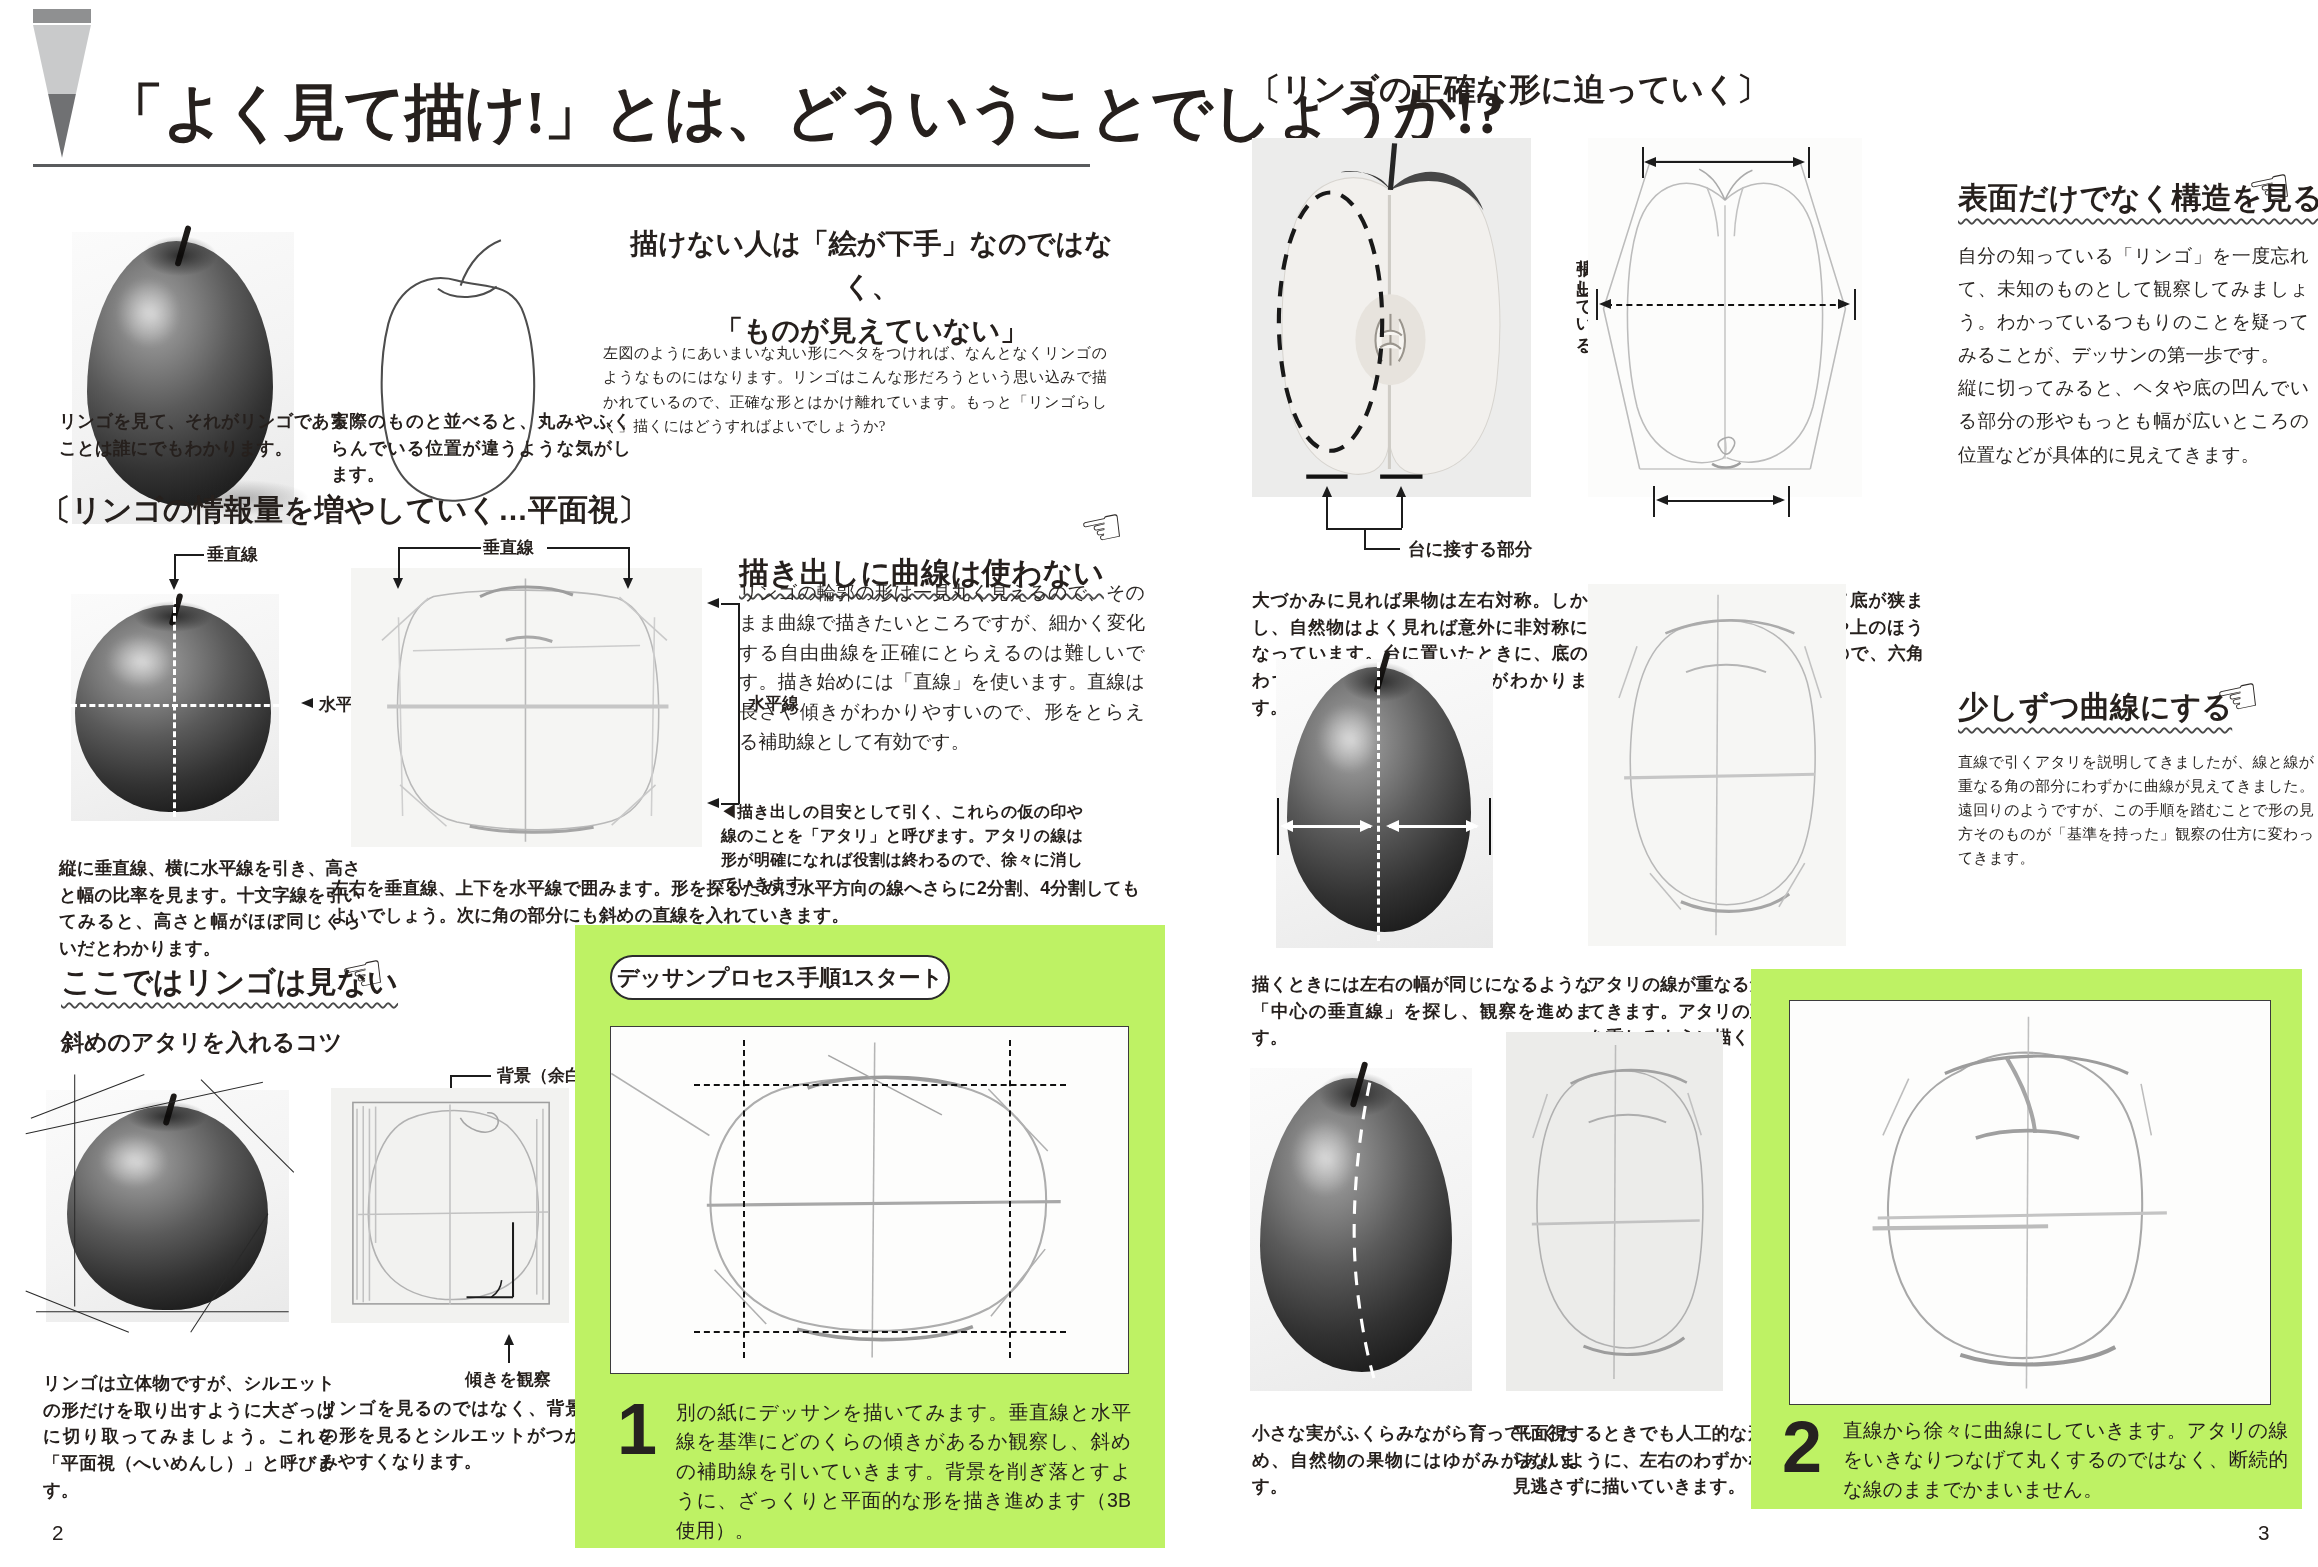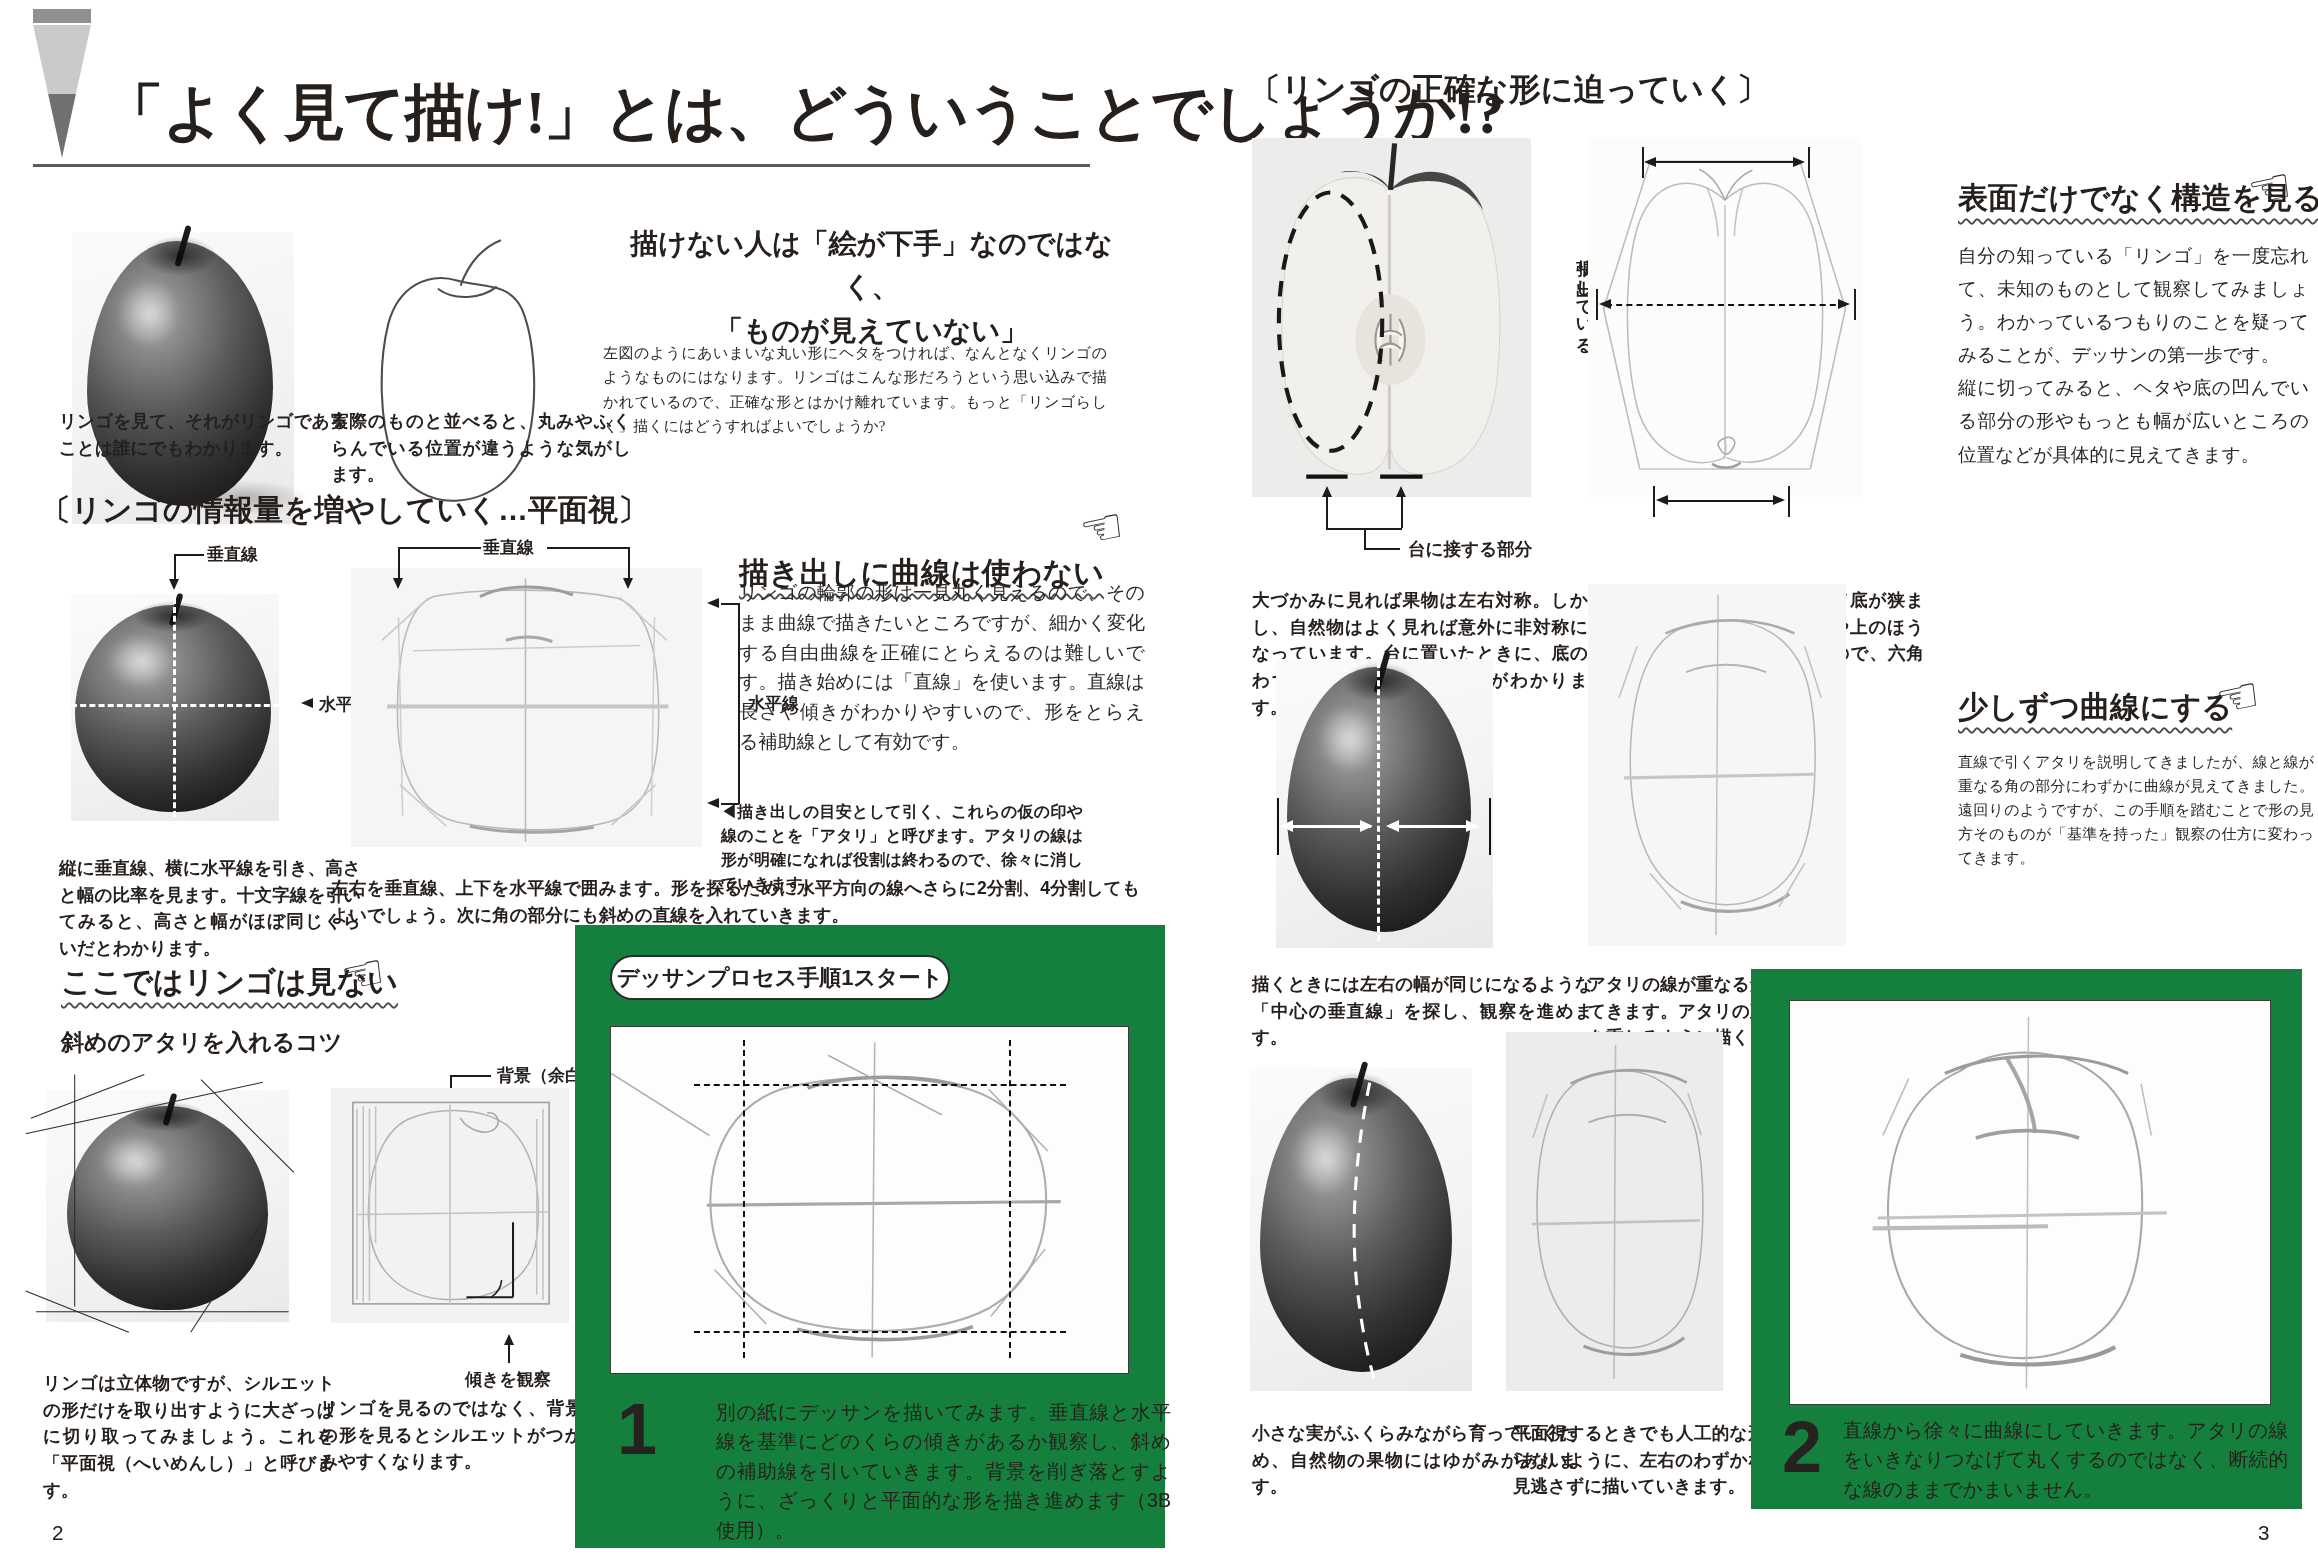--- a/index.html
+++ b/index.html
@@ -56,21 +56,21 @@
            background:radial-gradient(95% 80% at 36% 28%, #b0b0b0 0%, #8c8c8c 16%, #5a5a5a 45%, #323232 74%, #161616 100%); }
   .apple::before { content:""; position:absolute; left:16%; top:14%; width:34%; height:26%;
            background:radial-gradient(closest-side, rgba(255,255,255,0.55), rgba(255,255,255,0)); filter:blur(3.1px); }
   .apple .stem { position:absolute; left:50%; top:-6%; width:6.2px; height:16%;
            background:#1d1a18; border-radius:3.1px; transform:rotate(16deg); }
   .apple .dimple { position:absolute; left:30%; top:-2%; width:40%; height:15%;
            background:radial-gradient(closest-side, rgba(0,0,0,0.6), rgba(0,0,0,0)); }
   .gshadow { position:absolute; background:radial-gradient(closest-side, rgba(40,40,40,0.3), rgba(40,40,40,0)); }
 
   
-  .graybox { position:absolute; background:#15803d; }
+  .graybox { position:absolute; background:#bef264; }
   .sketch-frame { position:absolute; background:#fdfdfc; border:1.5px solid #3c3c3c; }
   .pill { position:absolute; background:#ffffff; border:2.6px solid #2c2c2c; border-radius:31px;
           font-weight:bold; font-size:22px; color:#26201d; text-align:center; line-height:41px; white-space:nowrap; }
   .stepnum { font-weight:bold; font-size:72px; line-height:1; color:#262220; font-family:"Liberation Sans",sans-serif; }
   .steptext { font-size:19.6px; line-height:1.5; color:#26201d; text-align:justify; }
   svg { display:block; }
 </style>
 </head>
 <body>
 
@@ -243,21 +243,21 @@
           <line x1="840" y1="430" x2="735" y2="560" stroke="#b0b0b0"></line>
           <path d="M360,585 C470,615 620,610 700,580" stroke="#9a9a9a" stroke-width="7"></path>
         </g>
       </svg>
       <div class="dash-v-k" style="left:132px; top:13px; height:318px;"></div>
       <div class="dash-v-k" style="left:398px; top:13px; height:318px;"></div>
       <div class="dash-h-k" style="left:83px; top:57px; width:372px;"></div>
       <div class="dash-h-k" style="left:83px; top:304px; width:372px;"></div>
     </div>
     <div class="abs stepnum" style="left:42px; top:468px;">1</div>
-    <div class="abs steptext" style="left:101px; top:473px; width:455px;margin-left:40px;">別の紙にデッサンを描いてみます。垂直線と水平線を基準にどのくらの傾きがあるか観察し、斜めの補助線を引いていきます。背景を削ぎ落とすように、ざっくりと平面的な形を描き進めます（3B使用）。</div>
+    <div class="abs steptext" style="left:101px; top:473px; width:455px;">別の紙にデッサンを描いてみます。垂直線と水平線を基準にどのくらの傾きがあるか観察し、斜めの補助線を引いていきます。背景を削ぎ落とすように、ざっくりと平面的な形を描き進めます（3B使用）。</div>
   </div>
 
   <div class="abs pagenum" style="left:52px; top:1521px;">2</div>
 
   <div class="abs sec-bracket" style="left:1249px; top:68px; font-size:32px;">〔リンゴの正確な形に迫っていく〕</div>
 
   <div class="abs" style="left:1252px; top:138px; width:279px; height:359px; background:#ececeb;">
     <svg width="279" height="359" viewBox="0 0 540 694">
       <path d="M268,100 C200,55 118,75 85,160 C58,235 52,360 64,470 C76,575 120,640 195,650 C240,655 262,630 266,585 C270,630 292,655 340,650 C418,640 462,572 474,468 C486,360 480,235 452,158 C420,75 336,55 268,100 Z" fill="#f2f0ed" stroke="#d7d4cf" stroke-width="2"></path>
       <path d="M266,110 L266,640" stroke="#cfccc6" stroke-width="6"></path>

